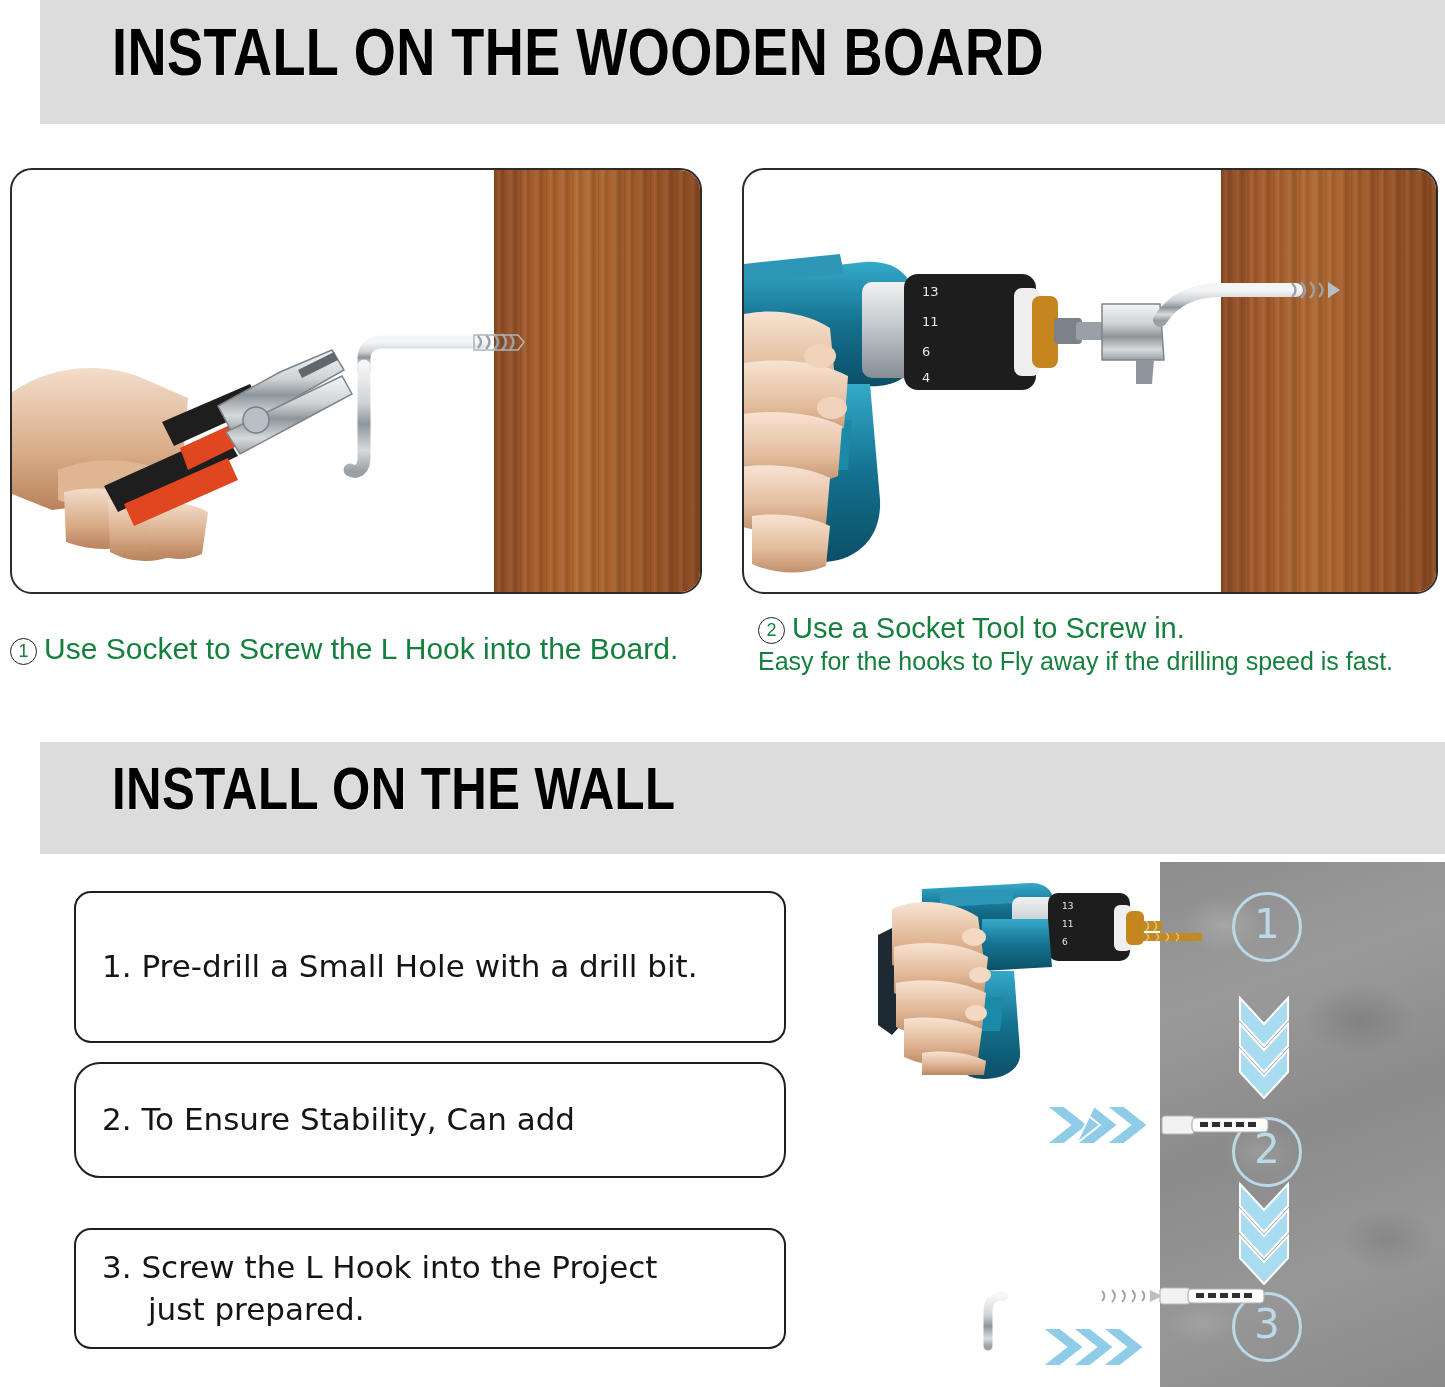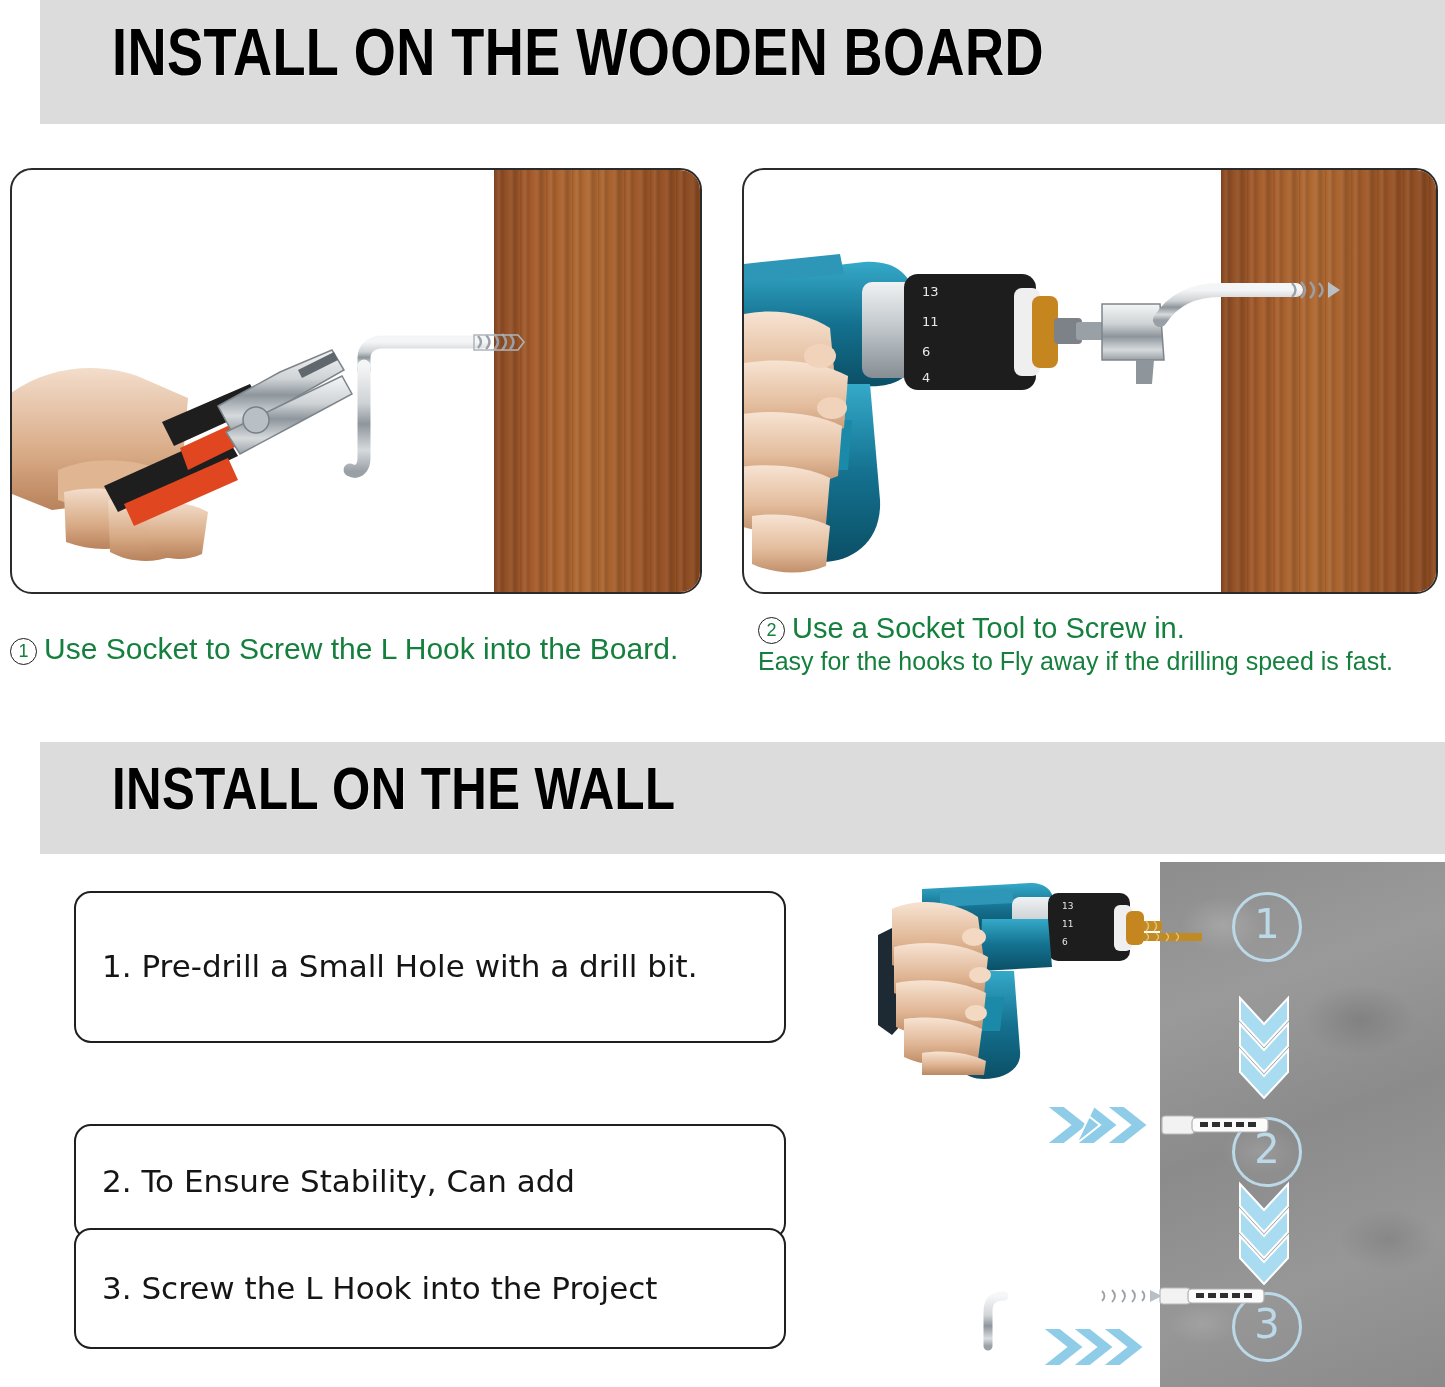--- a/index.html
+++ b/index.html
@@ -42,21 +42,21 @@
            font-size:18px;margin-right:7px;vertical-align:2px;}
 
   
   .stepbox{position:absolute;left:74px;width:712px;border:2px solid #1f1f1f;
            border-radius:17px;background:#fff;box-sizing:border-box;
            font-family:"DejaVu Sans",sans-serif;font-size:31px;color:#151515;
            display:flex;align-items:center;}
   .stepbox .txt{padding:0 26px;line-height:1.34;}
   .stepbox .txt .ind{display:block;padding-left:46px;}
   #step-1{top:891px;height:152px;}
-  #step-2{top:1124px;height:116px;}
+  #step-2{top:1062px;height:116px;border-radius:26px;}
   #step-3{top:1228px;height:121px;}
 
   
   #wall-area{position:absolute;left:812px;top:862px;width:633px;height:525px;}
   #concrete{position:absolute;left:348px;top:0;width:285px;height:525px;
     background:
       radial-gradient(ellipse 60px 40px at 22% 12%, rgba(255,255,255,.16), transparent 70%),
       radial-gradient(ellipse 80px 50px at 70% 30%, rgba(0,0,0,.12), transparent 70%),
       radial-gradient(ellipse 55px 35px at 35% 55%, rgba(255,255,255,.12), transparent 70%),
       radial-gradient(ellipse 70px 45px at 80% 72%, rgba(0,0,0,.10), transparent 70%),
@@ -226,20 +226,21 @@
 <div class="stepbox" id="step-2">
   <div class="txt">
     <span>2.</span>
     <span>To Ensure Stability, Can add</span>
   </div>
 </div>
 <div class="stepbox" id="step-3">
   <div class="txt">
     <span>3.</span>
     <span>Screw the L Hook into the Project</span>
+    <span class="ind">just prepared.</span>
   </div>
 </div>
 
 <div id="wall-area">
   <div id="concrete"></div>
 
   <svg class="drillimg" viewBox="0 0 300 205">
     <defs>
       <linearGradient id="teal3" x1="0" y1="0" x2="0" y2="1">
         <stop offset="0%" stop-color="#35a9c9"></stop>

